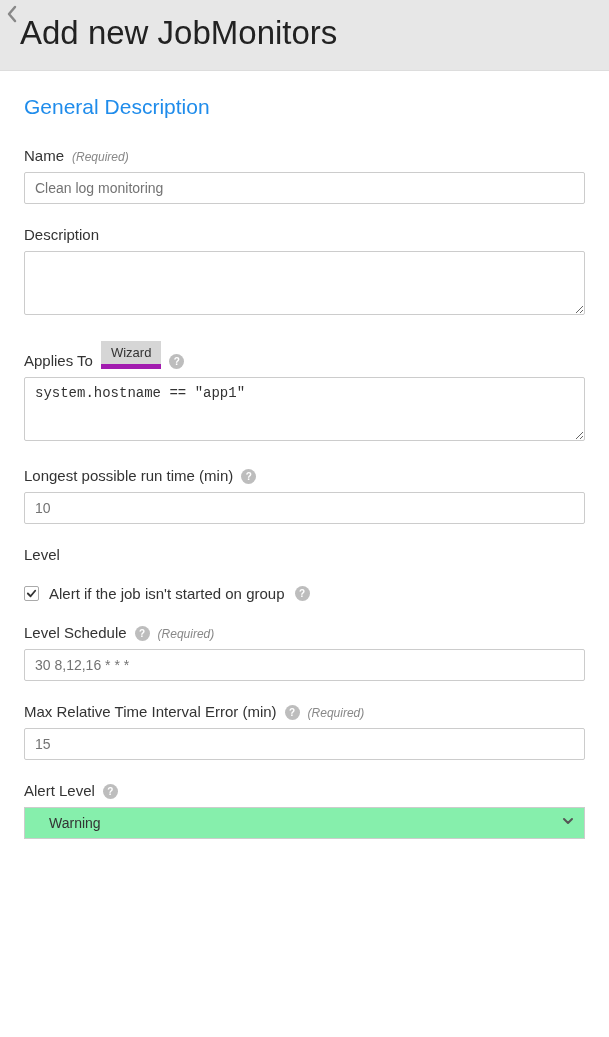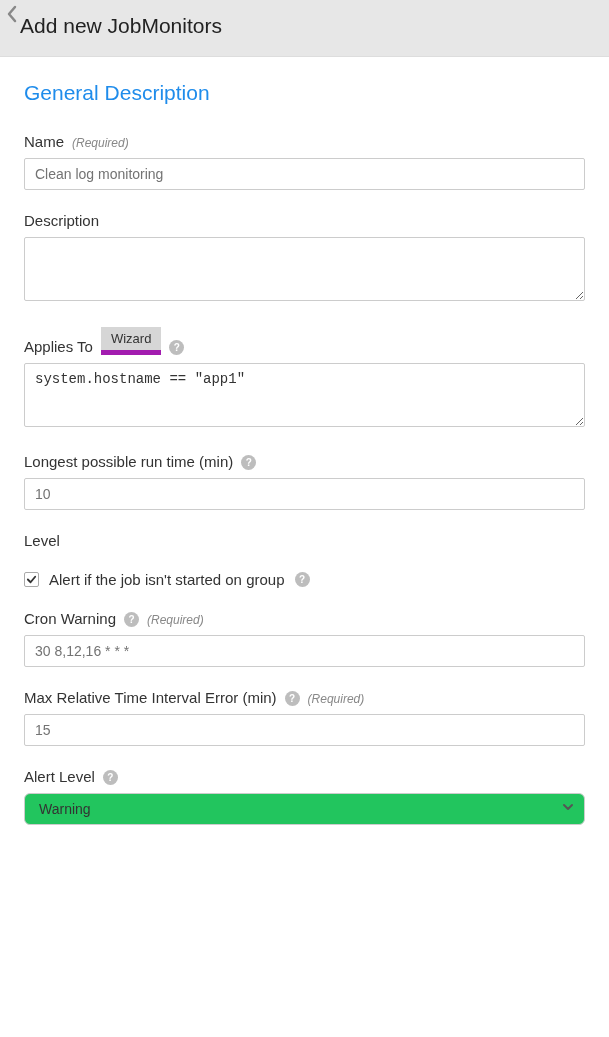--- a/index.html
+++ b/index.html
@@ -19,21 +19,21 @@
   .back-chevron {
     position: absolute;
     left: 4px;
     top: 4px;
     width: 16px;
     height: 20px;
     cursor: pointer;
   }
   .back-chevron svg { display: block; }
   .header-title {
-    font-size: 21px;
+    font-size: 33px;
     font-weight: 400;
     color: #222;
     margin: 0;
     padding-top: 4px;
   }
   .content {
     padding: 24px 24px 30px 24px;
   }
   .section-title {
     color: #1f8ceb;
@@ -150,25 +150,25 @@
   .checkbox-box svg { display: block; }
   .checkbox-label {
     font-size: 15px;
     color: #333;
   }
   .select-wrap {
     position: relative;
   }
   .select-box {
     width: 100%;
-    padding: 7px 30px 7px 14px;
-    font-size: 14px;
-    border: 1px solid #ccc;
-    border-radius: 6px;
-    background: #22c55e;
+    padding: 7px 30px 7px 24px;
+    font-size: 14px;
+    border: 1px solid #ccc;
+    border-radius: 0;
+    background: #86efac;
     color: #333;
     cursor: pointer;
   }
   .select-chevron {
     position: absolute;
     right: 10px;
     top: 50%;
     transform: translateY(-50%);
     pointer-events: none;
   }
@@ -234,21 +234,21 @@
       <svg viewBox="0 0 12 12" width="11" height="11">
           <path d="M2 6 L5 9 L10 3" stroke="#333" stroke-width="2" fill="none" stroke-linecap="round" stroke-linejoin="round"></path>
         </svg>
     </span>
     <span class="checkbox-label">Alert if the job isn't started on group</span>
     <span class="help-icon">?</span>
   </div>
 
   <div class="field">
     <div class="field-label-row">
-      <span class="field-label">Cron Warning</span>
+      <span class="field-label">Level Schedule</span>
       <span class="help-icon">?</span>
       <span class="required">(Required)</span>
     </div>
     <input type="text" class="text-input" value="30 8,12,16 * * *" style="">
   </div>
 
   <div class="field">
     <div class="field-label-row">
       <span class="field-label">Max Relative Time Interval Error (min)</span>
       <span class="help-icon">?</span>

